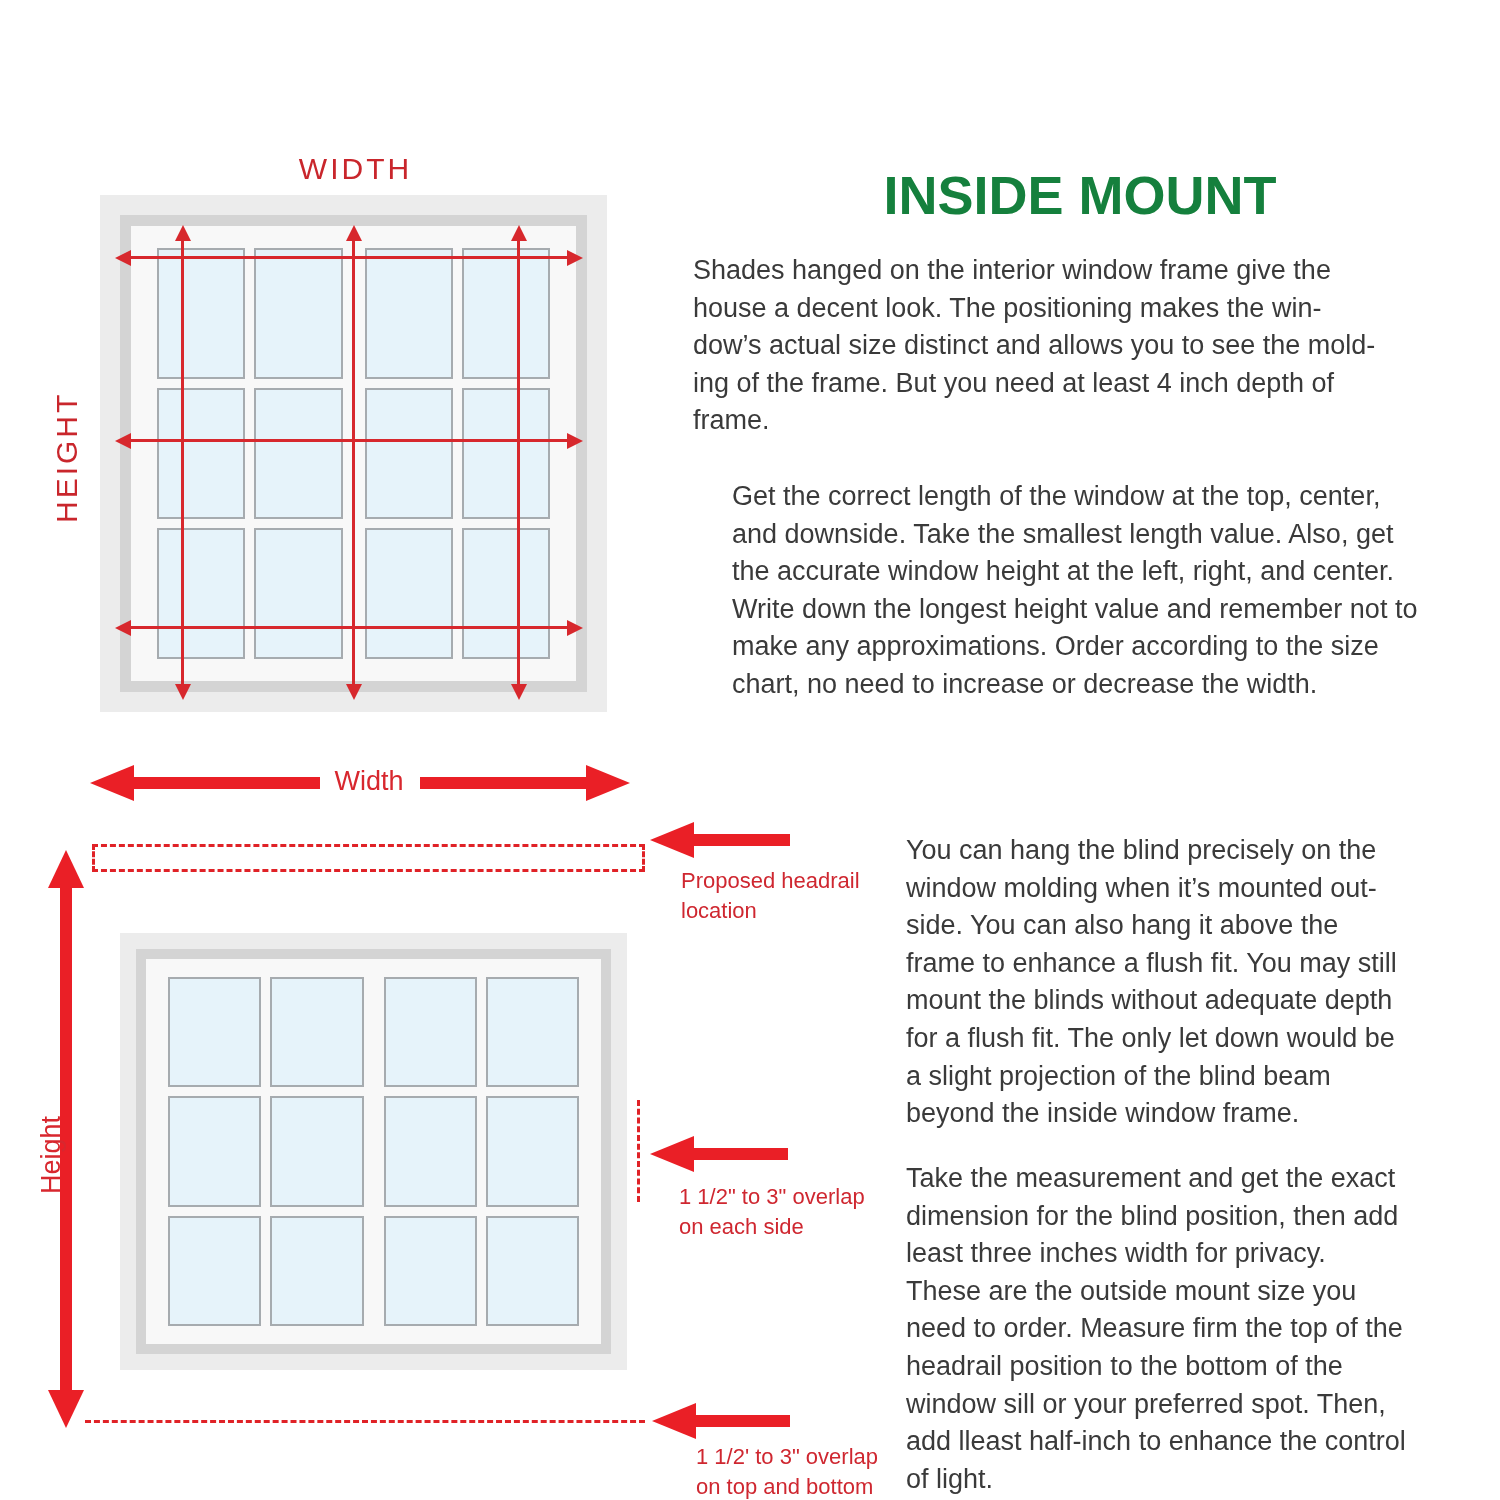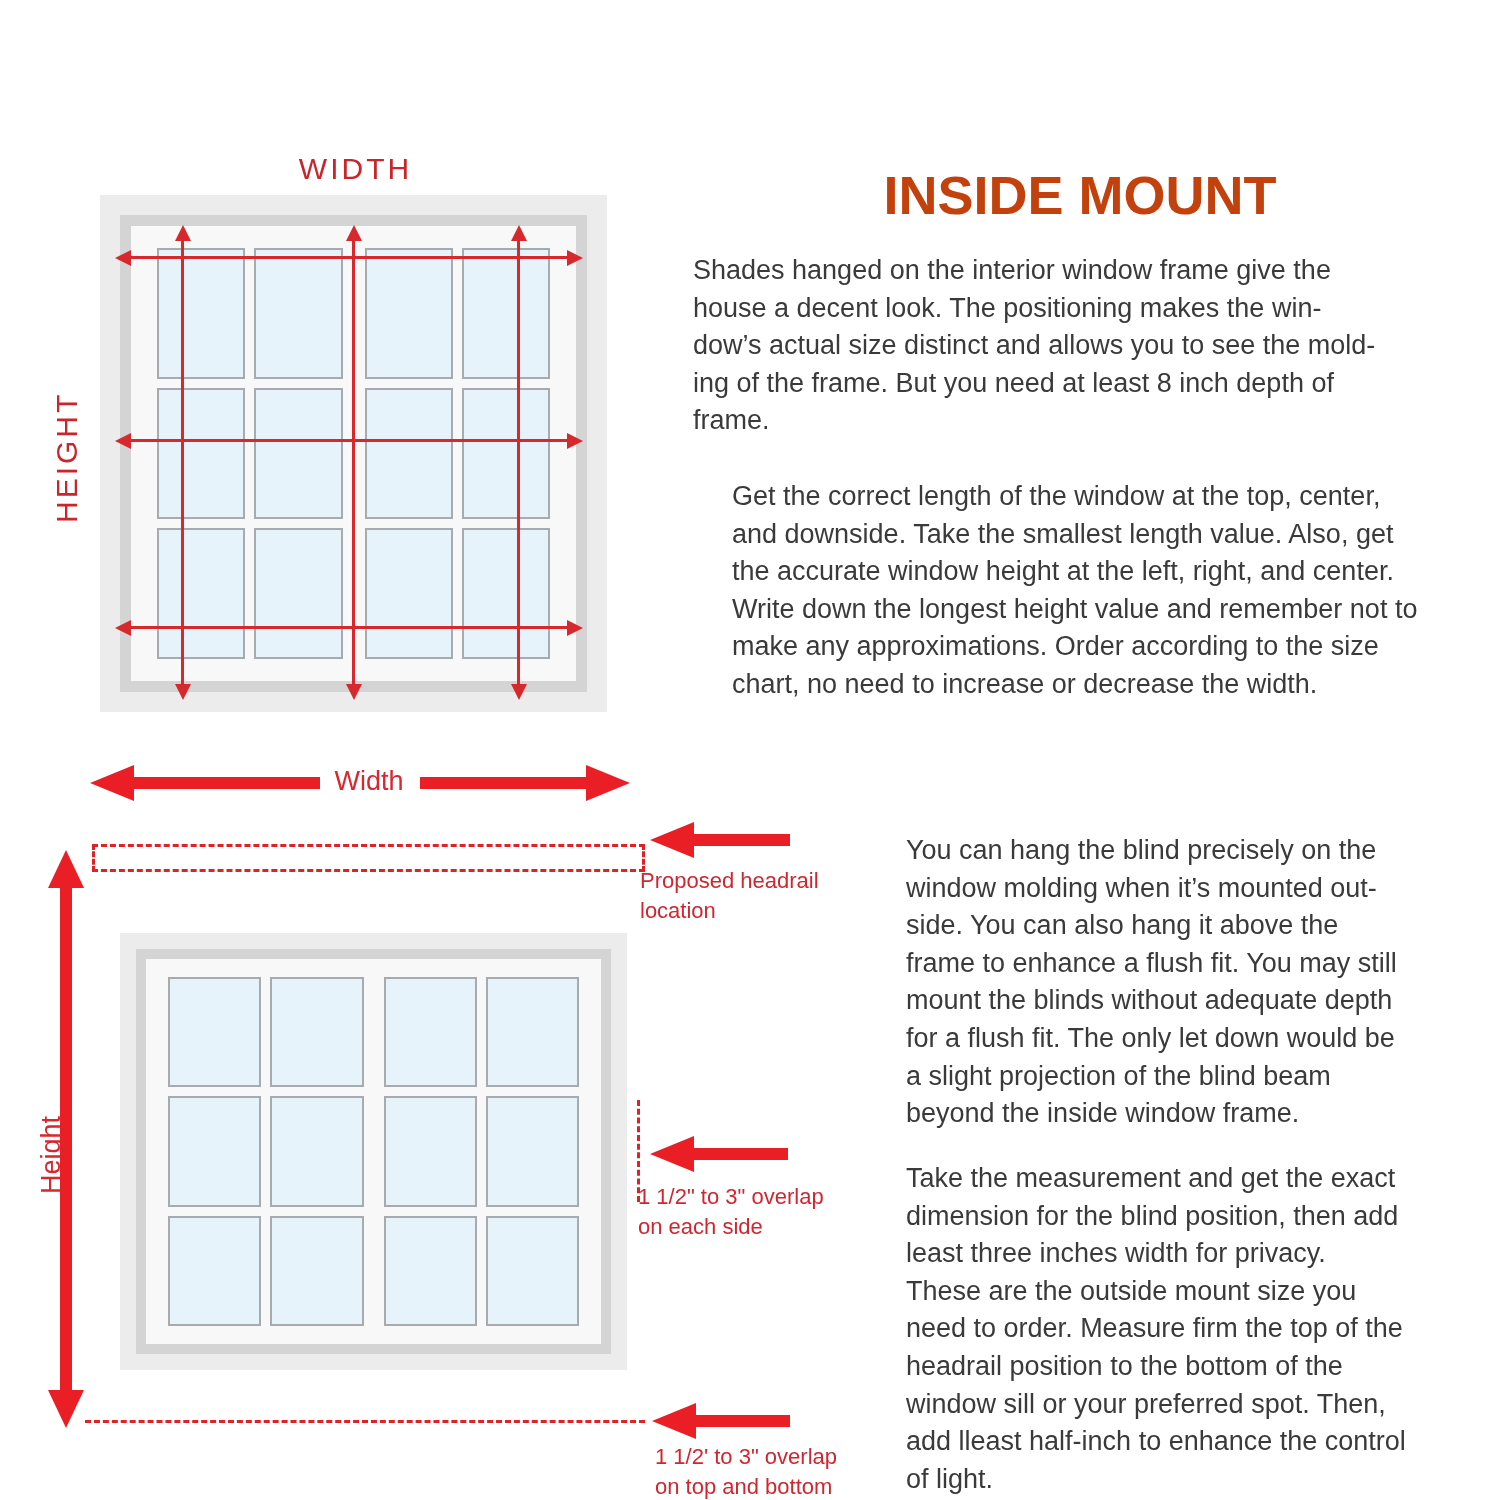--- a/index.html
+++ b/index.html
@@ -8,23 +8,23 @@
 
   
   .banner{position:absolute;left:0;top:0;width:1500px;height:97px;background:#F9960D;
           display:flex;align-items:center;justify-content:center;}
   .banner-title{color:#ffffff;font-size:60px;font-weight:700;letter-spacing:16px;
                 transform:scaleY(1.08);white-space:nowrap;}
 
   
   .preline{white-space:pre-line;}
   .body-copy{position:absolute;color:#3a3a3a;font-size:27px;line-height:37.6px;}
-  .section-heading{position:absolute;color:#c2410c;font-size:54px;font-weight:700;
+  .section-heading{position:absolute;color:#15803d;font-size:54px;font-weight:700;
                    text-align:center;letter-spacing:0px;}
-  .red-label{position:absolute;color:#CF2730;font-size:22px;line-height:30px;}
+  .red-label{position:absolute;color:#CF2730;font-size:22px;line-height:30px;margin-left:41px;}
   .dim-label-top{position:absolute;color:#C9262C;font-size:30px;letter-spacing:3px;text-align:center;}
   .dim-label-bottom{position:absolute;color:#D8272E;font-size:27px;text-align:center;}
   .vertical-text{writing-mode:vertical-rl;transform:rotate(180deg);}
 
   
   .window{position:absolute;background:#ECECEC;padding:20px;box-sizing:border-box;}
   .win-bevel{background:#D4D4D4;width:100%;height:100%;padding:11px;box-sizing:border-box;}
   .win-inner{background:#F8F8F8;width:100%;height:100%;padding:22px 26px;box-sizing:border-box;}
   .sashes{display:flex;gap:22px;width:100%;height:100%;}
   .sash{flex:1;display:grid;grid-template-columns:repeat(2,1fr);grid-auto-rows:1fr;gap:9px;}
@@ -102,21 +102,21 @@
   <div class="tarrow-h" style="left:130px;top:439px;width:438px;"></div>
   <div class="tarrow-h" style="left:130px;top:626px;width:438px;"></div>
   <div class="tarrow-v" style="left:181px;top:240px;height:445px;"></div>
   <div class="tarrow-v" style="left:352px;top:240px;height:445px;"></div>
   <div class="tarrow-v" style="left:517px;top:240px;height:445px;"></div>
 
   <div class="section-heading" style="left:700px;top:164px;width:760px;">INSIDE MOUNT</div>
   <div class="body-copy preline" style="left:693px;top:252px;width:770px;">Shades hanged on the interior window frame give the
 house a decent look. The positioning makes the win-
 dow’s actual size distinct and allows you to see the mold-
-ing of the frame. But you need at least 8 inch depth of
+ing of the frame. But you need at least 4 inch depth of
 frame.</div>
   <div class="body-copy preline" style="left:693px;top:478px;width:770px;margin-left:39px;">Get the correct length of the window at the top, center,
 and downside. Take the smallest length value. Also, get
 the accurate window height at the left, right, and center.
 Write down the longest height value and remember not to
 make any approximations. Order according to the size
 chart, no need to increase or decrease the width.</div>
 
   <div class="body-copy preline" style="left:906px;top:832px;width:585px;">You can hang the blind precisely on the
 window molding when it’s mounted out-

